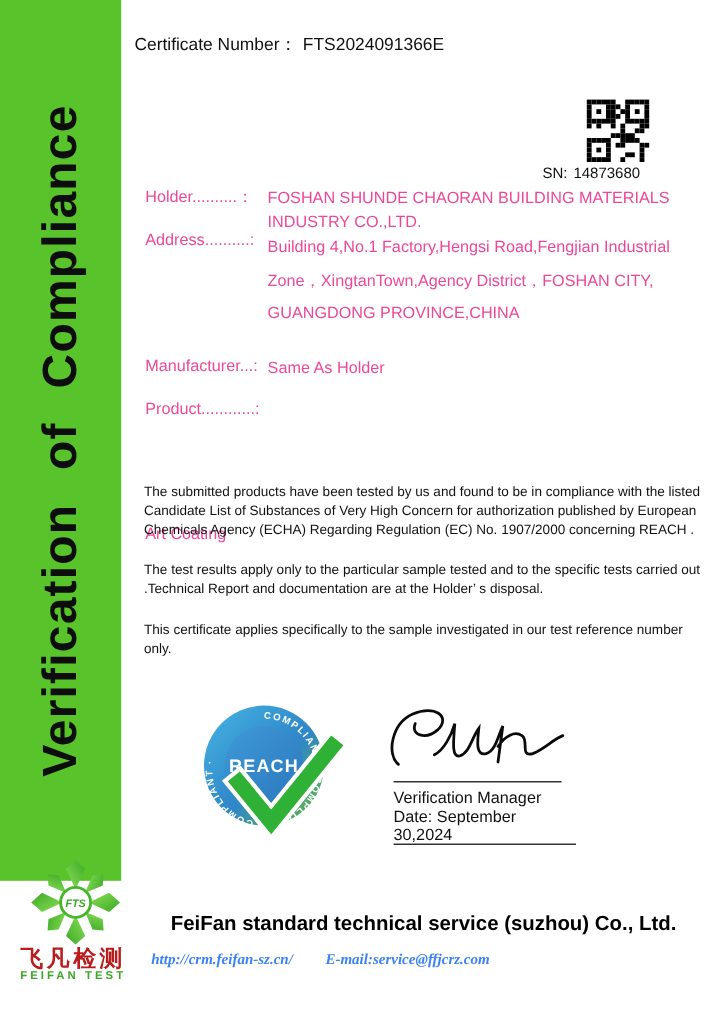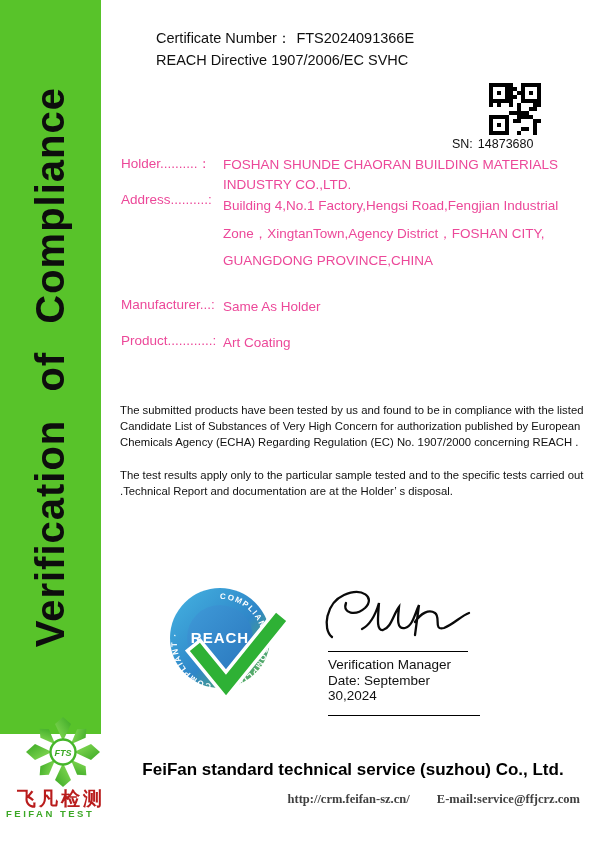--- a/index.html
+++ b/index.html
@@ -8,78 +8,77 @@
   .page { position:relative; width:600px; height:845px; background:#ffffff; overflow:hidden; }
 
   
   .band { position:absolute; left:0; top:0; width:101px; height:734px; background:#58c32a;
           display:flex; align-items:center; justify-content:center; }
   .band-title { writing-mode: vertical-rl; transform: rotate(180deg);
                 font-size:40px; font-weight:700; color:#0d0d0d;
                 letter-spacing:1px; word-spacing:16px; white-space:nowrap; }
 
   
-  .cert-head { position:absolute; left:112px; top:27px; font-size:14.5px; color:#111; line-height:1.55;margin-left:44px; }
+  .cert-head { position:absolute; left:112px; top:27px; font-size:14.5px; color:#111; line-height:1.55; }
   .cert-num-val { margin-left:5px; }
 
   
   .qr { position:absolute; left:489px; top:83px; width:52px; height:52px;
         display:grid; grid-template-columns:repeat(13,1fr); grid-auto-rows:1fr; }
   .qr .qb { background:#000; }
   .sn { position:absolute; left:452px; top:137px; width:130px; font-size:12.5px; color:#111; }
   .sn b { font-weight:400; margin-left:5px; }
 
   
   .field { position:absolute; left:121px; display:flex; font-size:13.5px; color:#ec4899; width:470px; }
   .field .lab { flex:0 0 102px; white-space:nowrap; }
   .field .val { width:352px; line-height:1.5; }
   .f-holder { top:155px; }
   .f-address { top:192px; }
   .f-address .val { line-height:2.05; }
   .f-manufacturer { top:297px; }
-  .f-product { top:333px; }
+  .f-product { top:333px;flex-direction:column; }
 
   
   .paras { position:absolute; left:120px; top:403px; width:464px; font-size:11.3px; line-height:1.4; color:#111; }
   .paras p { margin:0 0 18px 0; }
 
   
   .badge { position:absolute; left:163px; top:586px; }
   .signature { position:absolute; left:318px; top:583px; }
   .sig-role { position:absolute; left:328px; top:651px; width:140px; border-top:1.5px solid #000;
               padding-top:5px; font-size:13.5px; color:#111; }
   .sig-date { position:absolute; left:328px; top:673px; width:152px; font-size:13.5px; color:#111;
-              border-bottom:1.5px solid #000; padding-bottom:12px; }
+              border-bottom:1.5px solid #000; padding-bottom:0; }
 
   
   .logo { position:absolute; left:8px; top:716px; }
   .logo-cn { position:absolute; left:6px; top:786px; width:110px; text-align:center;
              color:#b91c1c; font-weight:700; font-size:19px; letter-spacing:3px; }
-  .logo-en { position:absolute; left:6px; top:808px; width:110px; text-align:left;
+  .logo-en { position:absolute; left:6px; top:808px; width:110px; text-align:center;
              color:#3ca826; font-weight:700; font-size:9.5px; letter-spacing:2.5px; }
   .company { position:absolute; left:114px; top:760px; width:478px; text-align:center;
              font-size:17px; font-weight:700; color:#000; }
-  .links { position:absolute; left:114px; top:792px; width:478px; text-align:right;
-           font-size:12.5px; font-weight:700; color:#404040; font-family:"Liberation Serif", serif; }
+  .links { position:absolute; left:114px; top:792px; width:478px; text-align:left;
+           font-size:12.5px; font-weight:700; color:#3b82f6; font-family:"Liberation Serif", serif;font-style:italic; }
   .links span { margin:0 12px; }
 </style>
 </head>
 <body>
 
 <div class="page">
 
   <div class="band">
     <div class="band-title">Verification of Compliance</div>
   </div>
 
   <div class="cert-head">
     <div>
       <span>Certificate Number：</span><span class="cert-num-val">FTS2024091366E</span>
     </div>
-    <div>REACH Directive 1907/2006/EC SVHC</div>
   </div>
 
   <div class="qr">
       <div class="qb"></div>
       <div class="qb"></div>
       <div class="qb"></div>
       <div class="qb"></div>
       <div class="qb"></div>
       <div class="qb"></div>
       <div></div>
@@ -263,20 +262,21 @@
     <span class="val">Same As Holder</span>
   </div>
   <div class="field f-product">
     <span class="lab">Product............:</span>
     <span class="val">Art Coating</span>
   </div>
 
   <div class="paras">
     <p>The submitted products have been tested by us and found to be in compliance with the listed Candidate List of Substances of Very High Concern for authorization published by European Chemicals Agency (ECHA) Regarding Regulation (EC) No. 1907/2000 concerning REACH .</p>
     <p>The test results apply only to the particular sample tested and to the specific tests carried out .Technical Report and documentation are at the Holder’ s disposal.</p>
+    <p>This certificate applies specifically to the sample investigated in our test reference number only.</p>
   </div>
 
   <svg class="badge" width="132" height="122" viewBox="0 0 132 122">
     <defs>
       <linearGradient id="gBadge" x1="0" y1="0" x2="1" y2="1">
         <stop offset="0" stop-color="#45b4e2"></stop>
         <stop offset="0.55" stop-color="#2f86c8"></stop>
         <stop offset="1" stop-color="#67bd32"></stop>
       </linearGradient>
       <linearGradient id="gInner" x1="0" y1="0" x2="1" y2="1">

